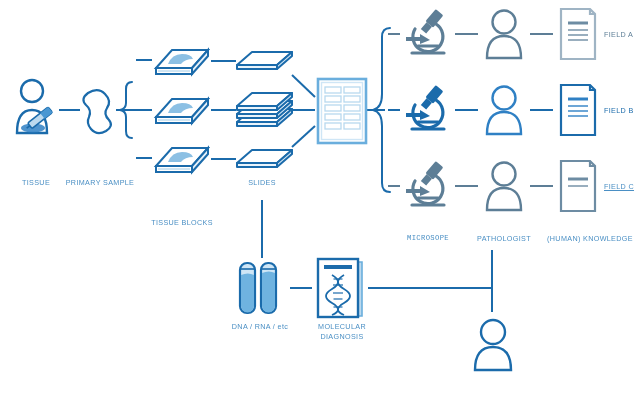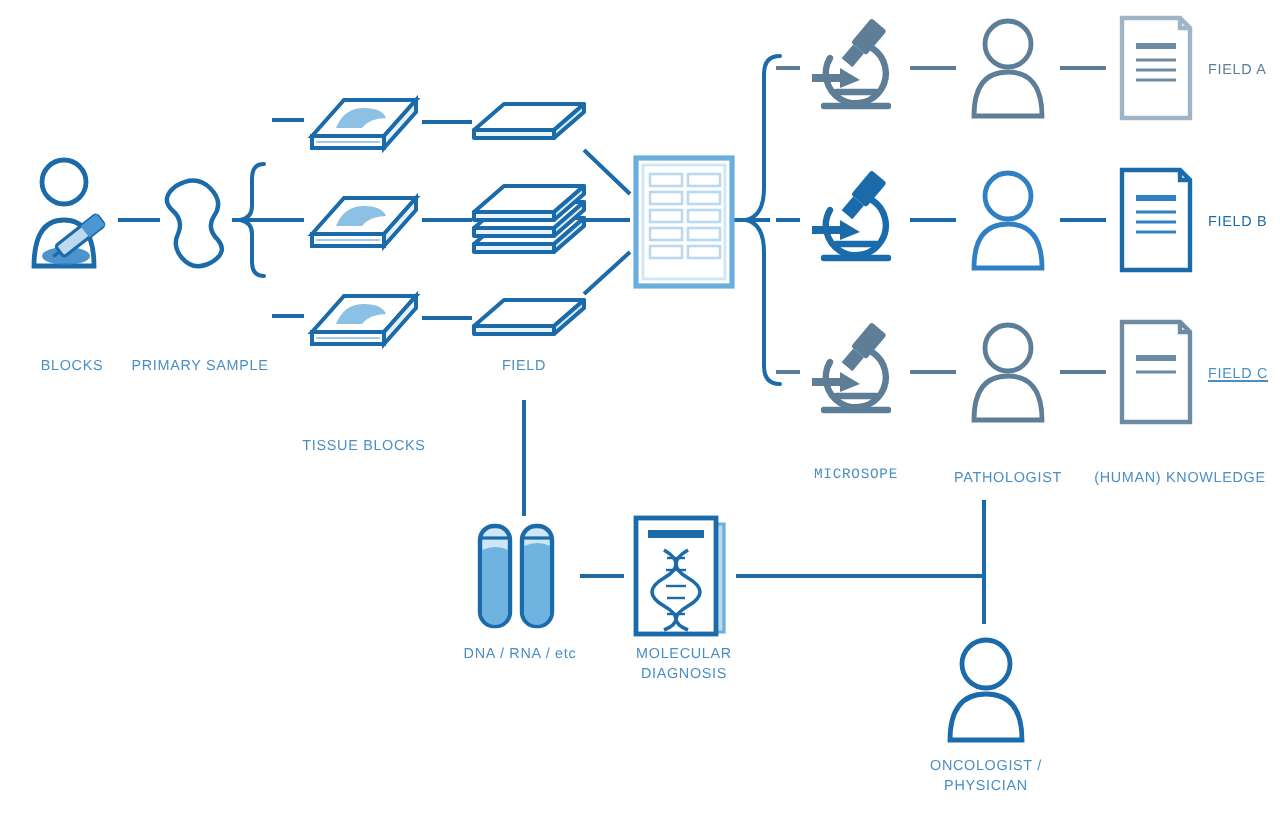--- a/index.html
+++ b/index.html
@@ -83,21 +83,21 @@
       <circle cx="22" cy="13" r="11" fill="#fff" stroke="#1b6bab" stroke-width="2.4"></circle>
       <path d="M7 55 q0 -23 15 -23 q15 0 15 23 z" fill="#fff" stroke="#1b6bab" stroke-width="2.4"></path>
       <ellipse cx="23" cy="50" rx="12" ry="4.5" fill="#2f80c4" opacity=".85"></ellipse>
       <g transform="rotate(-38 28 42)">
         <rect x="18" y="38" width="26" height="7" rx="1.5" fill="#bcd9ee" stroke="#1b6bab" stroke-width="1.6"></rect>
         <rect x="34" y="38" width="10" height="7" fill="#4a97d2"></rect>
         <line x1="14" y1="41.5" x2="18" y2="41.5" stroke="#1b6bab" stroke-width="1.6"></line>
       </g>
     </svg>
   </div>
-  <div class="lbl" style="left:0px;top:178px;width:72px;">BLOCKS</div>
+  <div class="lbl" style="left:0px;top:178px;width:72px;">TISSUE</div>
 
   <div class="node" style="left:78px;top:85px;">
     <svg width="42" height="50" viewBox="0 0 42 50">
       <path d="M10 8 q10 -6 17 1 q7 7 2 14 q-4 6 2 12 q5 6 -3 11 q-9 5 -15 -2 q-5 -6 -2 -12 q3 -7 -3 -12 q-6 -6 2 -12 z" fill="#fff" stroke="#1b6bab" stroke-width="2.2" stroke-linejoin="round"></path>
     </svg>
   </div>
   <div class="lbl" style="left:53px;top:178px;width:94px;">PRIMARY SAMPLE</div>
 
   <div class="node" style="left:152px;top:38px;">
     <svg width="60" height="46" viewBox="0 0 60 46">
@@ -156,21 +156,21 @@
     </svg>
   </div>
 
   <div class="node" style="left:234px;top:143px;">
     <svg width="62" height="32" viewBox="0 0 62 32">
       <path d="M3 20 L18 7 L58 7 L43 20 Z" fill="#fff" stroke="#1b6bab" stroke-width="2" stroke-linejoin="round"></path>
       <path d="M3 20 L3 24 L43 24 L43 20 Z" fill="#eaf4fb" stroke="#1b6bab" stroke-width="2" stroke-linejoin="round"></path>
       <path d="M43 20 L58 7 L58 11 L43 24 Z" fill="#d6e9f7" stroke="#1b6bab" stroke-width="2" stroke-linejoin="round"></path>
     </svg>
   </div>
-  <div class="lbl" style="left:228px;top:178px;width:68px;">FIELD</div>
+  <div class="lbl" style="left:228px;top:178px;width:68px;">SLIDES</div>
 
   <div class="node" style="left:315px;top:76px;">
     <svg width="54" height="70" viewBox="0 0 54 70">
       <rect x="3" y="3" width="48" height="64" fill="#fff" stroke="#6aaedd" stroke-width="2.6"></rect>
       <rect x="6.5" y="6.5" width="41" height="57" fill="#fff" stroke="#cfe6f6" stroke-width="1.4"></rect>
       <g fill="#ffffff" stroke="#b8d9ef" stroke-width="1.3">
         <rect x="10" y="11" width="16" height="6"></rect>
         <rect x="10" y="20" width="16" height="6"></rect>
         <rect x="10" y="29" width="16" height="6"></rect>
         <rect x="10" y="38" width="16" height="6"></rect>
@@ -325,16 +325,14 @@
   </div>
   <div class="lbl" style="left:302px;top:322px;width:80px;">MOLECULAR
 DIAGNOSIS</div>
 
   <div class="node" style="left:468px;top:318px;">
     <svg width="50" height="56" viewBox="0 0 50 56">
       <circle cx="25" cy="14" r="12" fill="#fff" stroke="#1b6bab" stroke-width="2.4"></circle>
       <path d="M7 52 q0 -23 18 -23 q18 0 18 23 z" fill="#fff" stroke="#1b6bab" stroke-width="2.4"></path>
     </svg>
   </div>
-  <div class="lbl" style="left:450px;top:378px;width:86px;">ONCOLOGIST /
-PHYSICIAN</div>
 
 </div>
 
 </body></html>

